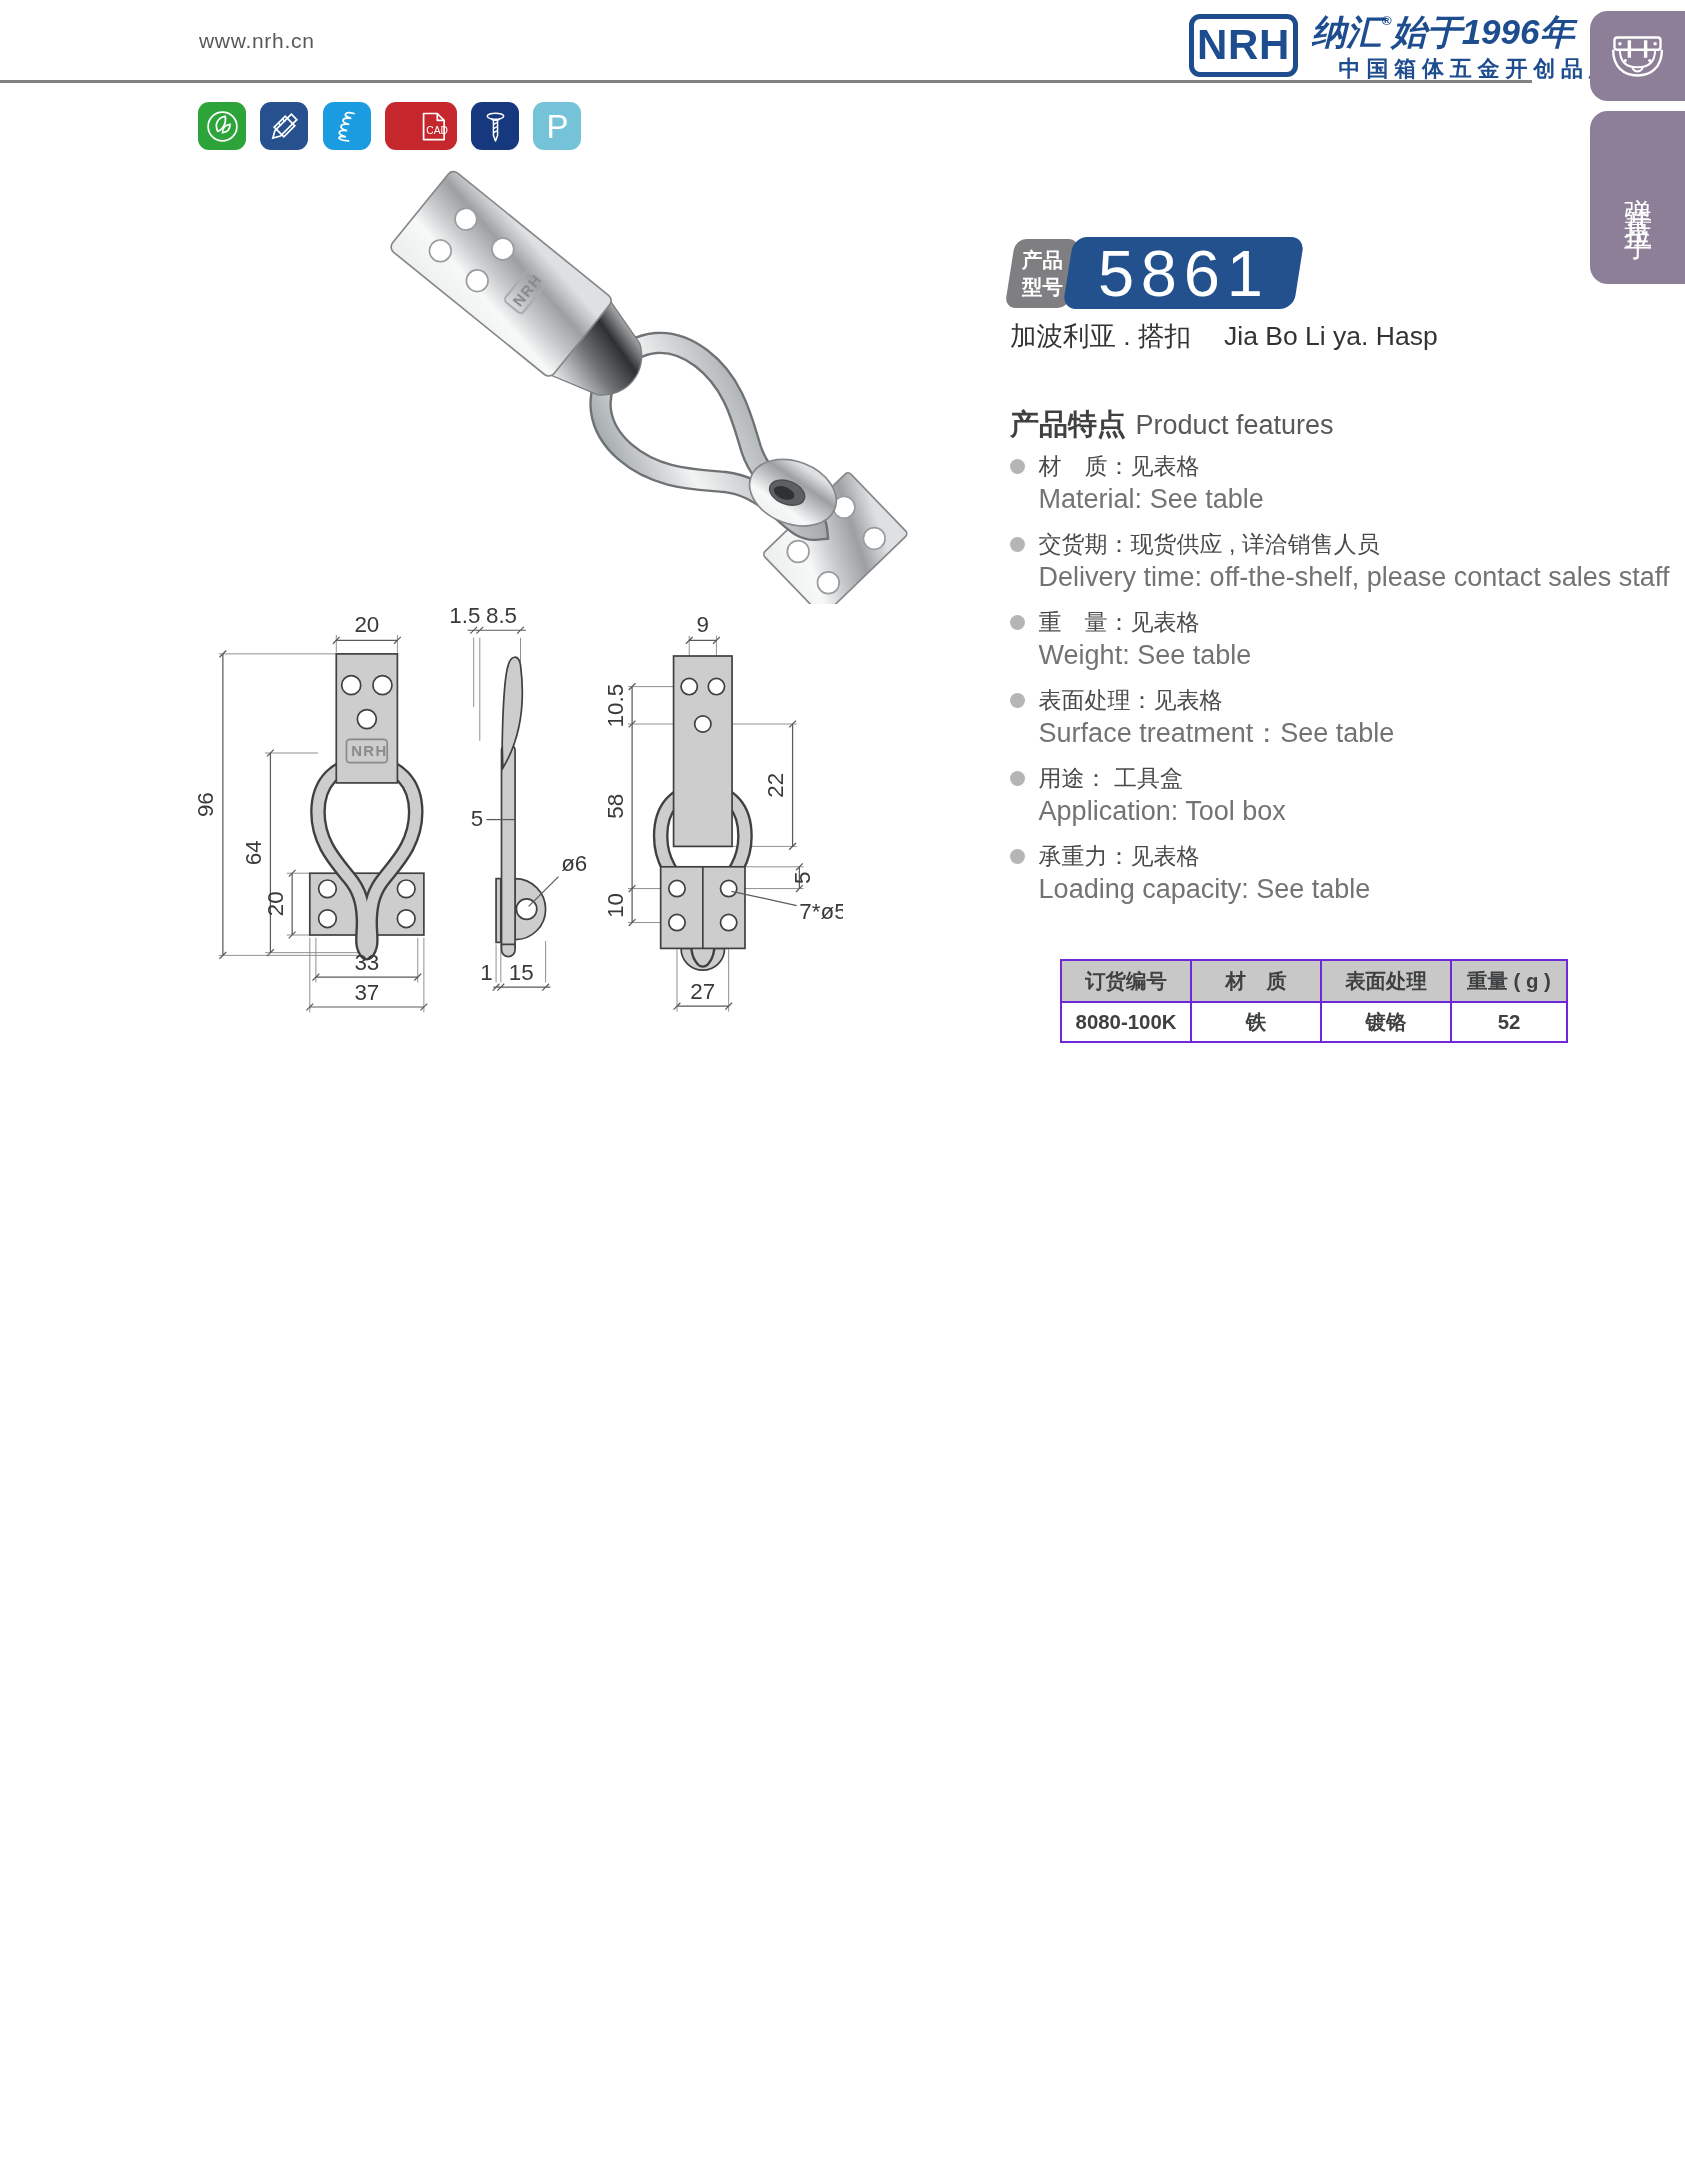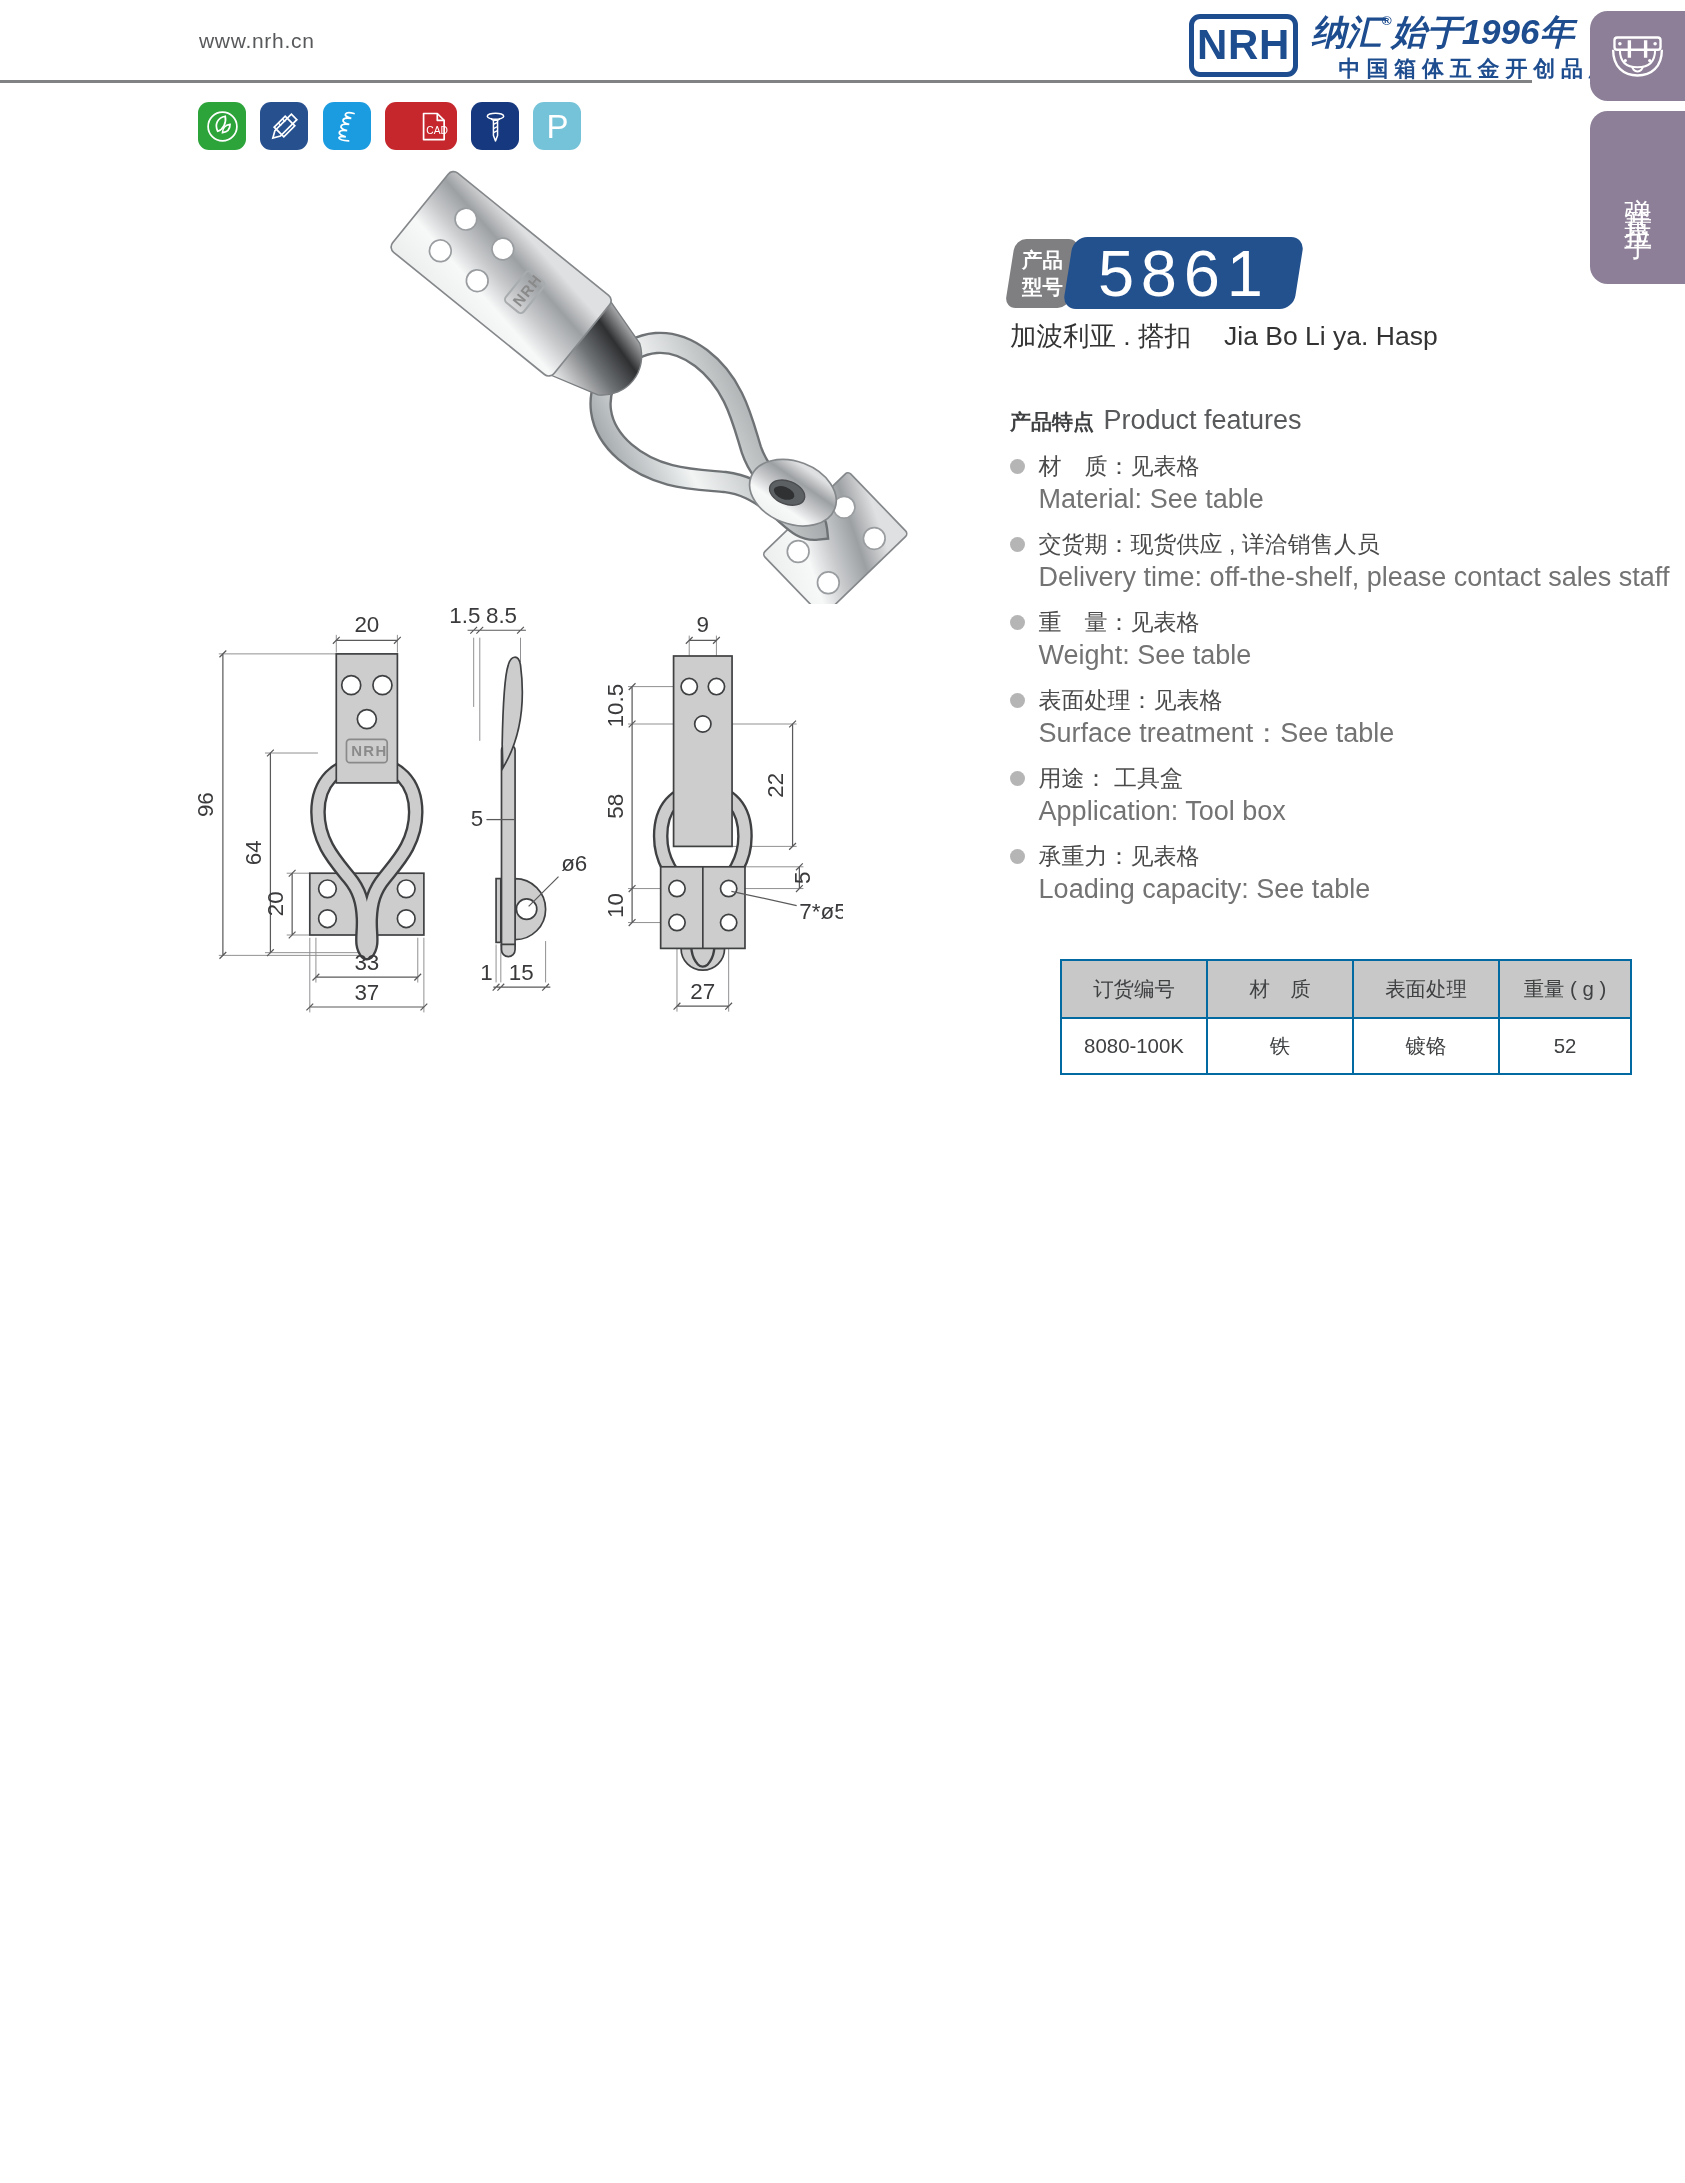--- a/index.html
+++ b/index.html
@@ -38,32 +38,32 @@
   .model-tab .inner{transform:skewX(9deg);color:#fff;font-size:20.4px;font-weight:bold;
                     text-align:center;line-height:1.3;}
   .model-banner{position:absolute;left:1068px;top:237px;width:231px;height:72px;background:#23518e;
                 transform:skewX(-9deg);border-radius:13.6px;display:flex;align-items:center;justify-content:center;}
   .model-banner .inner{transform:skewX(9deg);color:#fff;font-size:65px;letter-spacing:6.8px;line-height:1;}
   .subtitle{position:absolute;left:1010px;top:318px;font-size:26.5px;color:#333;white-space:nowrap;}
   .subtitle .en{margin-left:33px;}
 
   
   .features-head{position:absolute;left:1010px;top:405px;white-space:nowrap;}
-  .features-head .cn{font-size:21px;font-weight:bold;color:#3f4042;}
+  .features-head .cn{font-size:29px;font-weight:bold;color:#3f4042;}
   .features-head .en{font-size:27px;color:#58595b;margin-left:9.5px;}
   .features{position:absolute;left:1010px;top:450px;width:598px;}
   .feat{display:flex;margin-bottom:11px;}
   .feat .dot{flex:none;width:15px;height:15px;border-radius:50%;background:#b5b5b6;margin-top:8.8px;}
   .feat .txt{margin-left:13.6px;font-size:23px;color:#4a4a4b;line-height:33px;white-space:nowrap;}
   .feat .txt .en-line{font-size:27px;color:#737373;}
 
   
   .spec-table{position:absolute;left:1060px;top:959px;border-collapse:collapse;}
-  .spec-table th,.spec-table td{border:2px solid #0369a1;font-size:20.4px;color:#3f4042;
-      text-align:center;padding:12px;font-weight:normal;}
+  .spec-table th,.spec-table td{border:2px solid #6d28d9;font-size:20.4px;color:#3f4042;
+      text-align:center;padding:4px;font-weight:bold;}
   .spec-table th{background:#c8c8c8;height:32px;}
   .spec-table td{background:#fff;height:30px;}
   .c1{width:120px;} .c2{width:120px;} .c3{width:120px;} .c4{width:106px;}
 
   
   .drawing{position:absolute;}
   .dim-text{font-size:33px;fill:#3a3a3c;font-family:"Liberation Sans","DejaVu Sans",sans-serif;}
   .stamp-text{font-size:22px;fill:#8a8a8a;letter-spacing:2px;font-weight:bold;}
   .outline{stroke:#3f4042;stroke-width:2.5;fill:#cdcdcd;}
   .hole{fill:#ffffff;stroke:#3f4042;stroke-width:2.5;}

